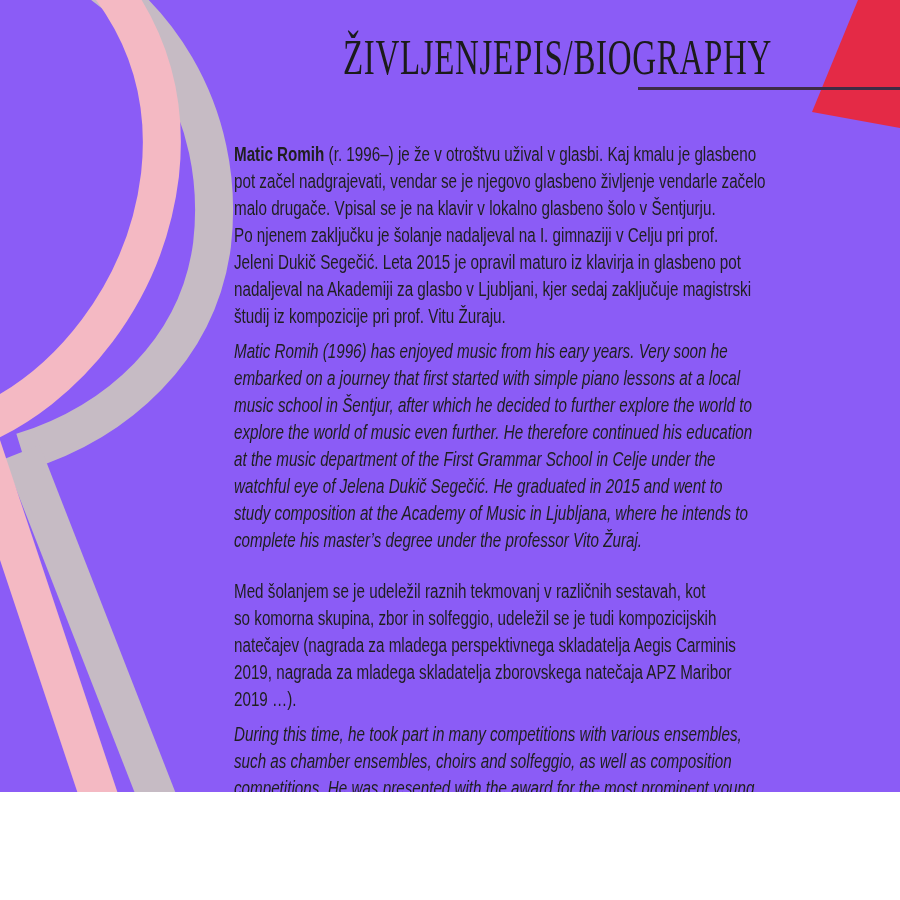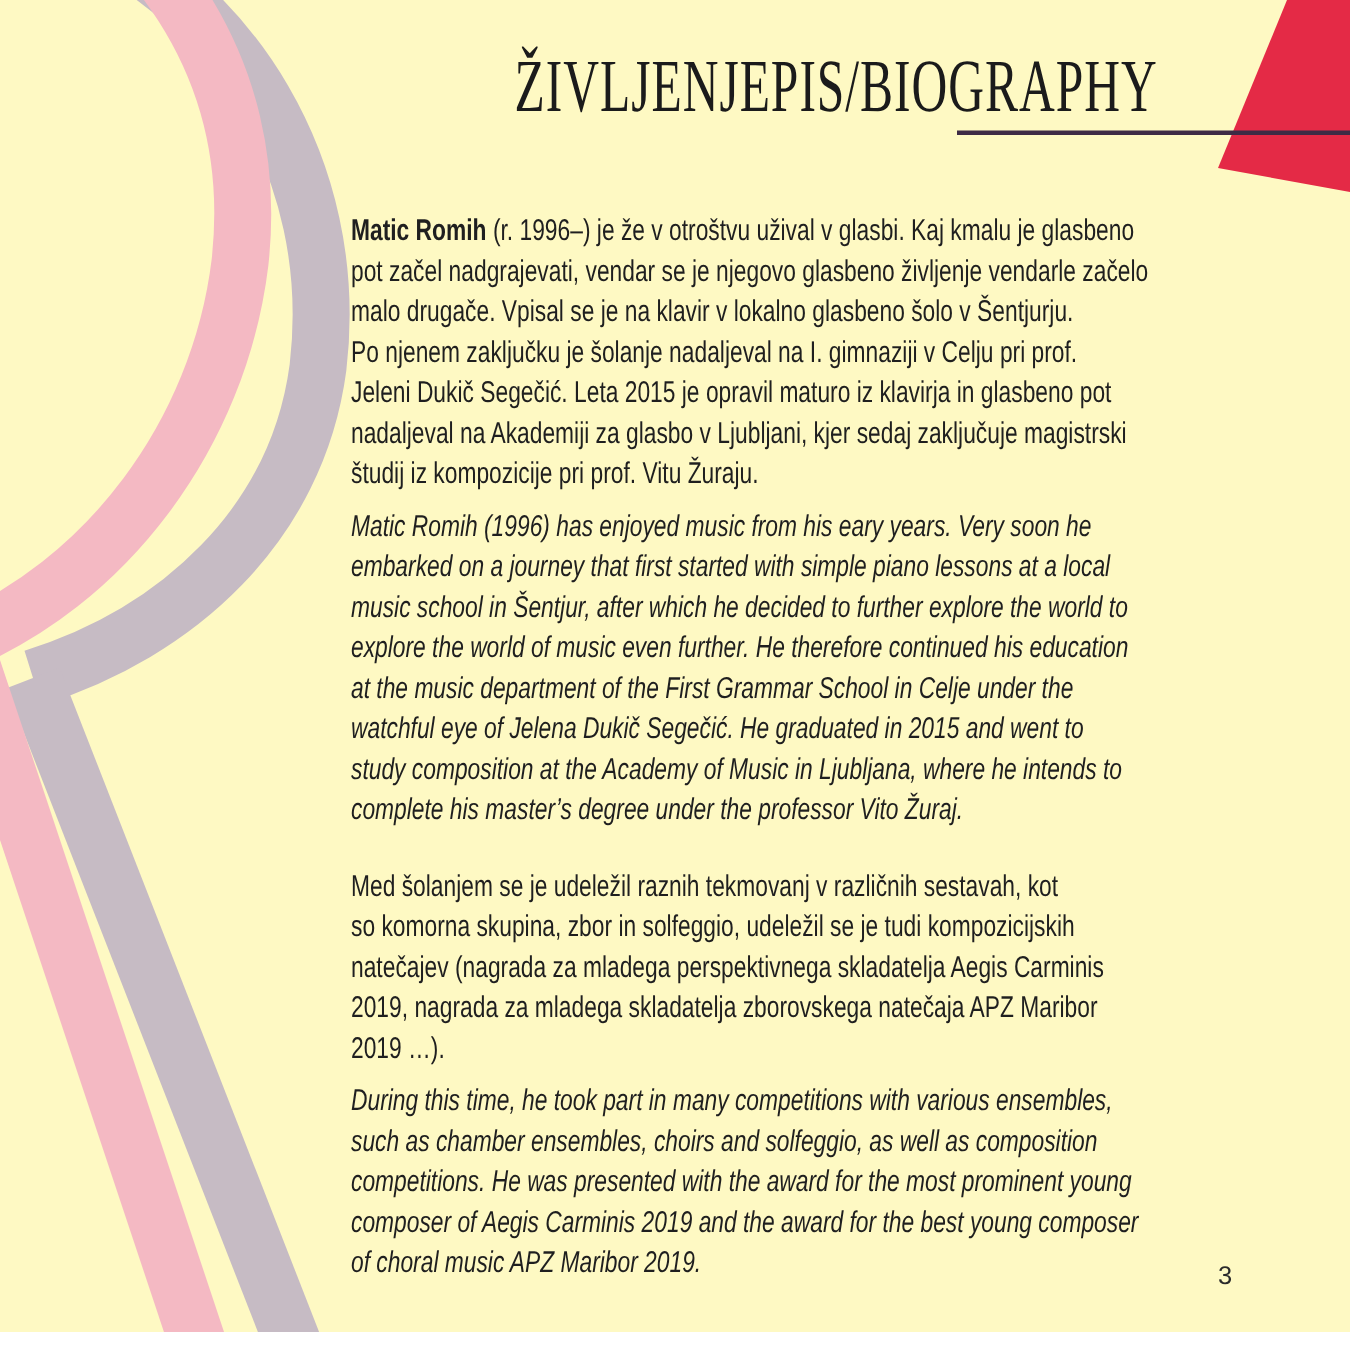--- a/index.html
+++ b/index.html
@@ -1,19 +1,19 @@
 <!DOCTYPE html>
 <html><head>
 <meta charset="utf-8">
 <style>
   html,body{margin:0;padding:0;background:#ffffff;}
   .page{
     position:relative;
-    width:900px;height:888px;
-    background:#fef9c3;
+    width:900px;height:792px;
+    background:#8b5cf6;
     overflow:hidden;
     font-family:"Liberation Sans", sans-serif;
     color:#1f1f1f;
   }
   .decor-svg{
     position:absolute;left:0;top:0;width:900px;height:900px;
     z-index:0;
   }
   .title{
     position:absolute;

